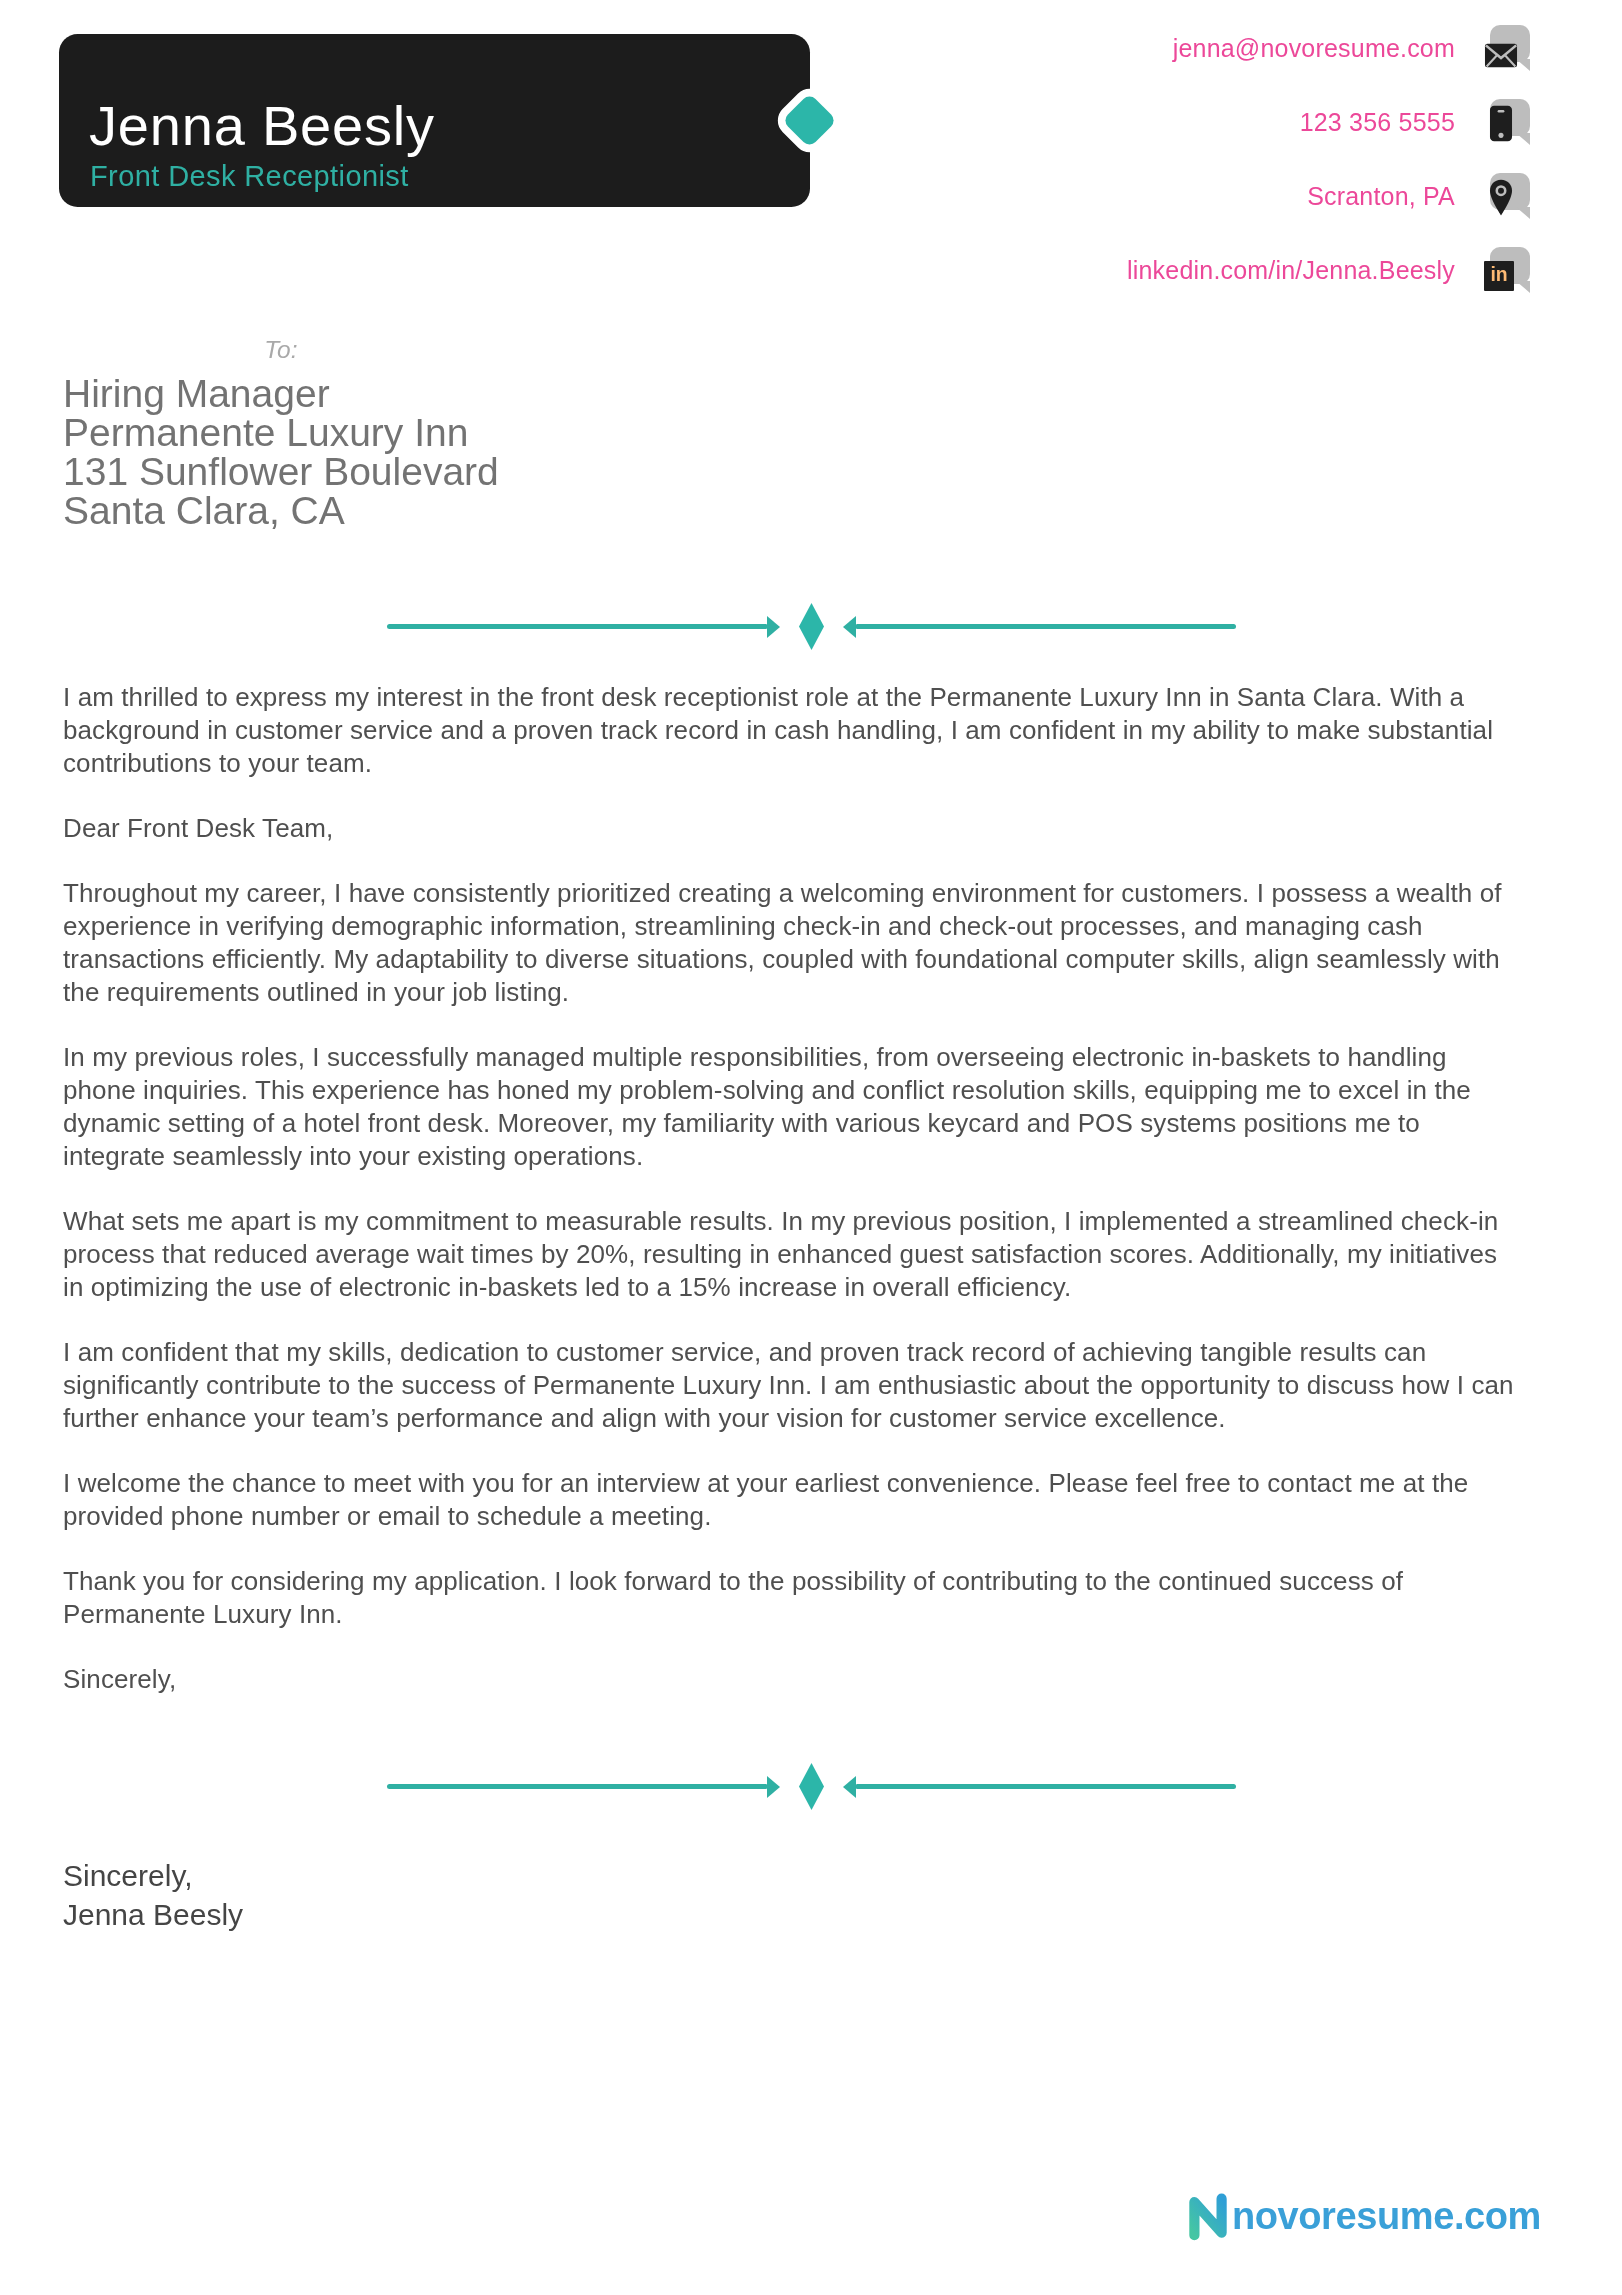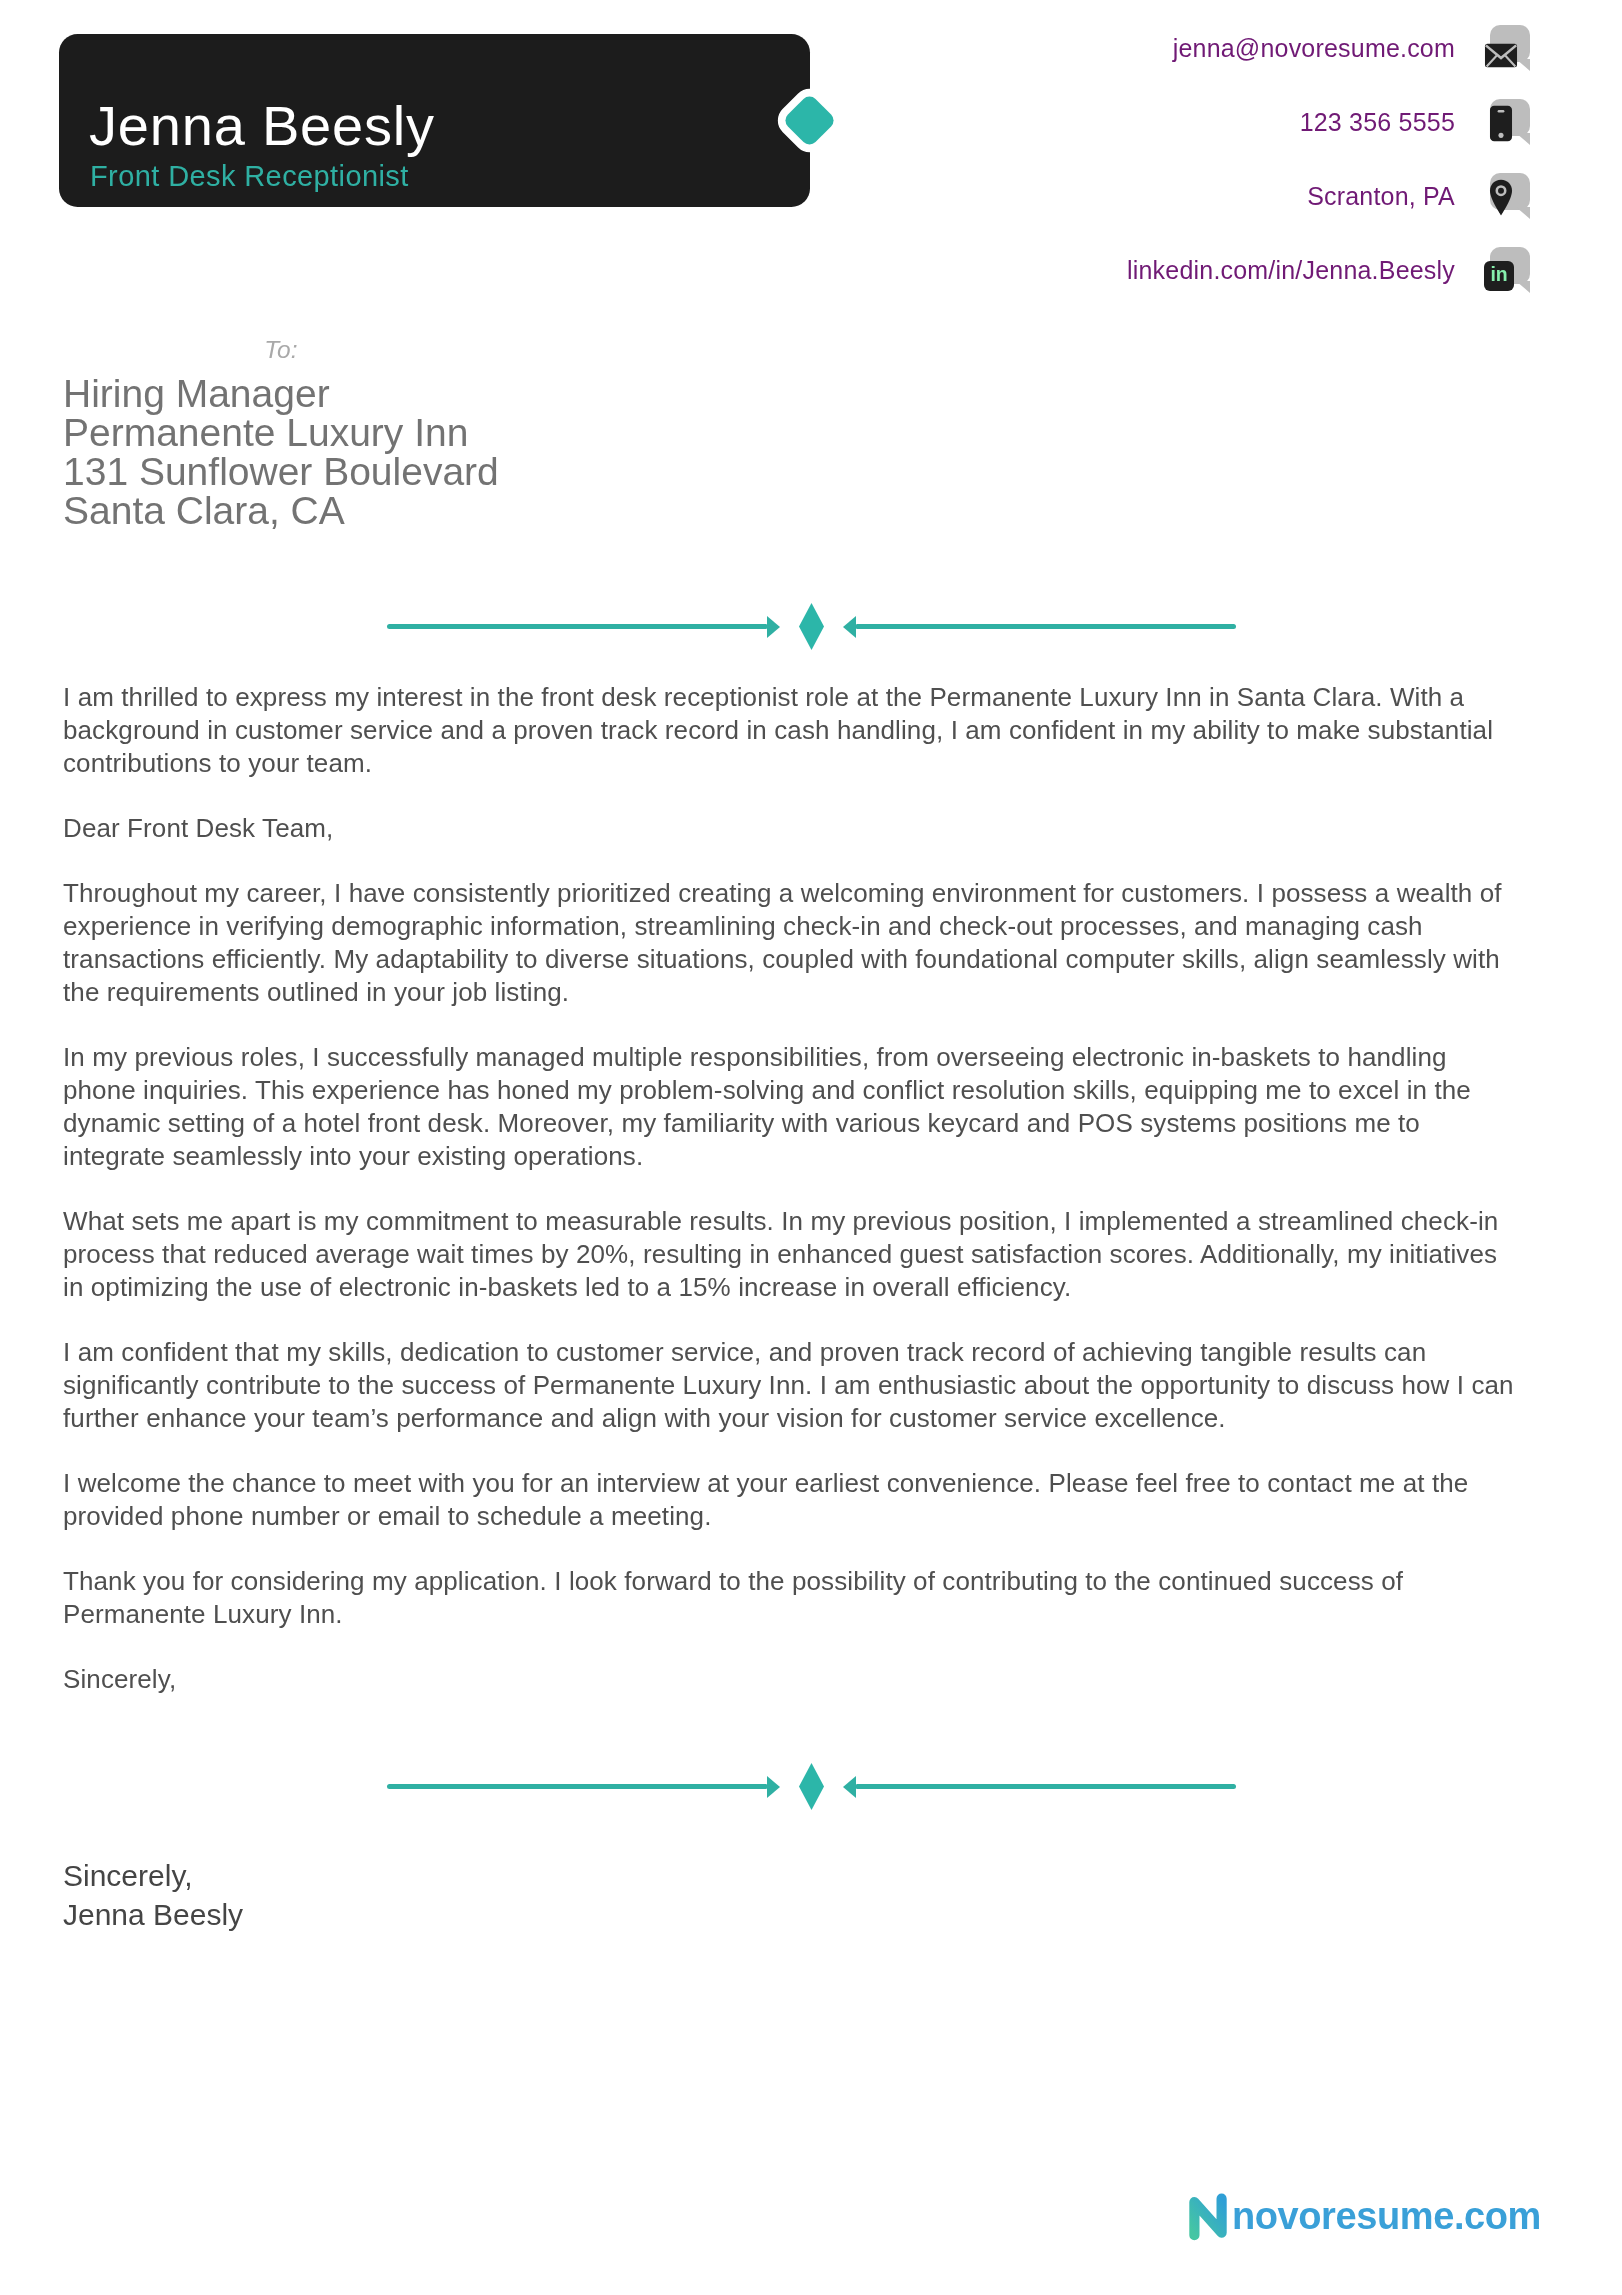--- a/index.html
+++ b/index.html
@@ -27,35 +27,35 @@
     background:#2cb6a9; border-radius:8.5px; transform:rotate(45deg);
     box-shadow:0 0 0 7.6px #ffffff;
   }
 
   
   .contact {
     position:absolute; top:25px; right:93px;
     display:flex; flex-direction:column; gap:28px; align-items:flex-end;
   }
   .contact-row { display:flex; align-items:center; gap:29px; height:46px; }
-  .contact-value { font-size:25px; color:#701a75; letter-spacing:0.2px; }
+  .contact-value { font-size:25px; color:#ec4899; letter-spacing:0.2px; }
   .badge { position:relative; width:46px; height:46px; flex:0 0 46px; }
   .badge-bg {
     position:absolute; top:0; right:0; width:40px; height:37px;
     background:#bdbdbd; border-radius:10px;
   }
   .badge-bg::after {
     content:""; position:absolute; right:0; bottom:-9.3px;
     width:0; height:0;
     border-left:14.4px solid transparent; border-top:12.7px solid #bdbdbd;
   }
   .badge svg, .badge .in-chip { position:absolute; left:0; bottom:1.7px; }
   .in-chip {
-    width:30px; height:30px; background:#1e1e1e; border-radius:6px;
-    color:#86efac; font-weight:bold; font-size:19.4px;
+    width:30px; height:30px; background:#1e1e1e; border-radius:1px;
+    color:#fdba74; font-weight:bold; font-size:19.4px;
     display:flex; align-items:center; justify-content:center; line-height:1;
     padding-bottom:2.5px;
   }
 
   
   .recipient { position:absolute; left:63px; top:336px; }
   .recipient-label { font-size:24.5px; font-style:italic; color:#a9a9a9; margin-bottom:10px;text-align:center; }
   .recipient-line { font-size:39px; line-height:39px; color:#737373; }
 
   

